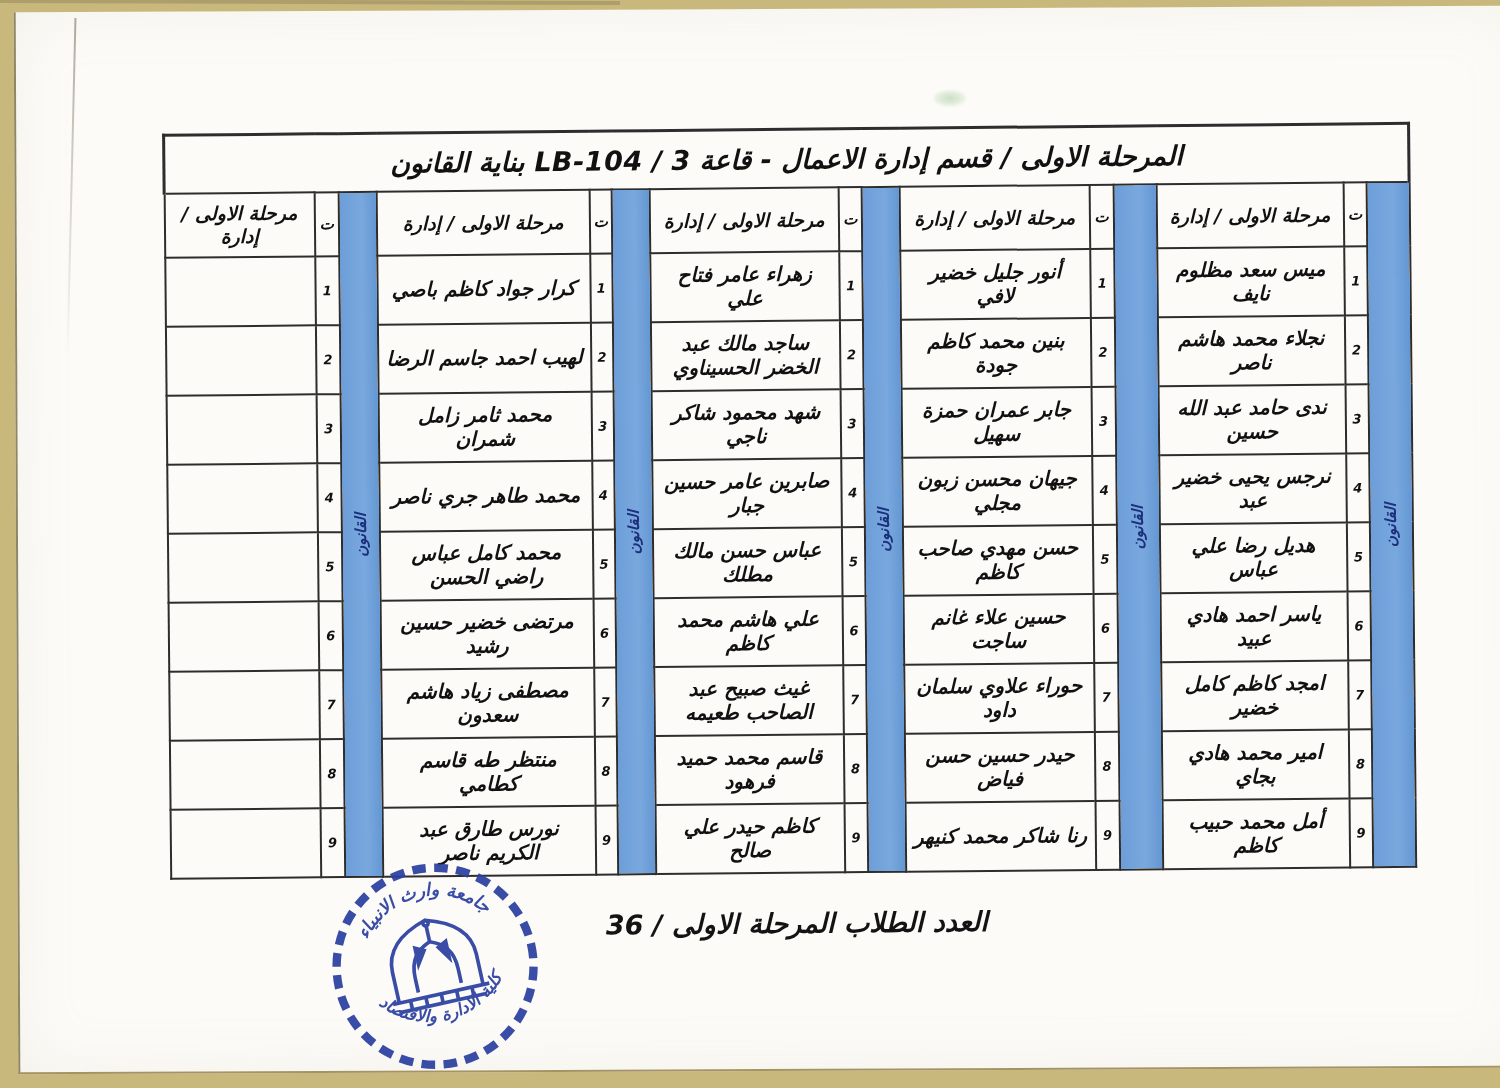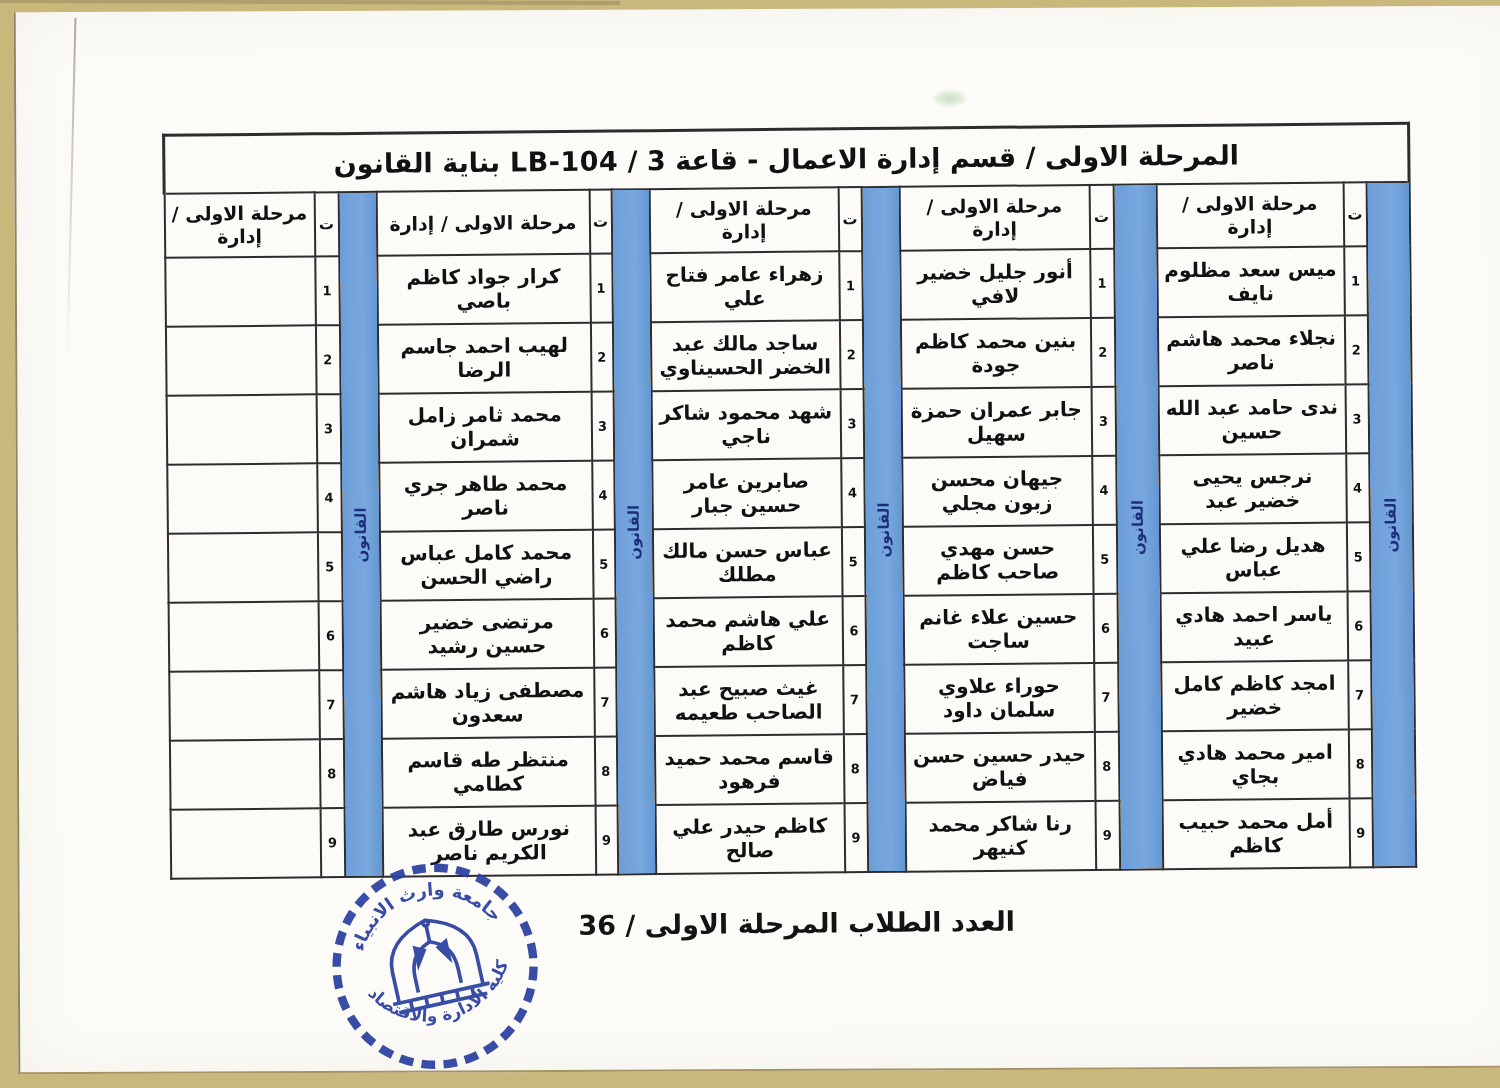--- a/index.html
+++ b/index.html
@@ -1,21 +1,21 @@
 <!DOCTYPE html>
 <html lang="ar"><head>
 <meta charset="utf-8">
 <style>
   html,body{margin:0;padding:0;}
   body{
     width:1500px;height:1088px;overflow:hidden;position:relative;
     background:#c9b87c;
     font-family:"DejaVu Sans",sans-serif;
   }
-  .canvas{position:absolute;inset:0;overflow:hidden;}
+  .canvas{position:absolute;inset:0;overflow:hidden;font-style:italic;}
   
   .page{
     position:absolute;left:16px;top:9px;right:-26px;bottom:17px;
     background:#fcfbf8;
     border-left:2px solid #8f8665;
     border-bottom:2px solid #a59363;
     transform:rotate(-0.25deg);
     box-shadow:inset 0 0 60px rgba(180,170,140,0.12);
   }
   .fold-line{

